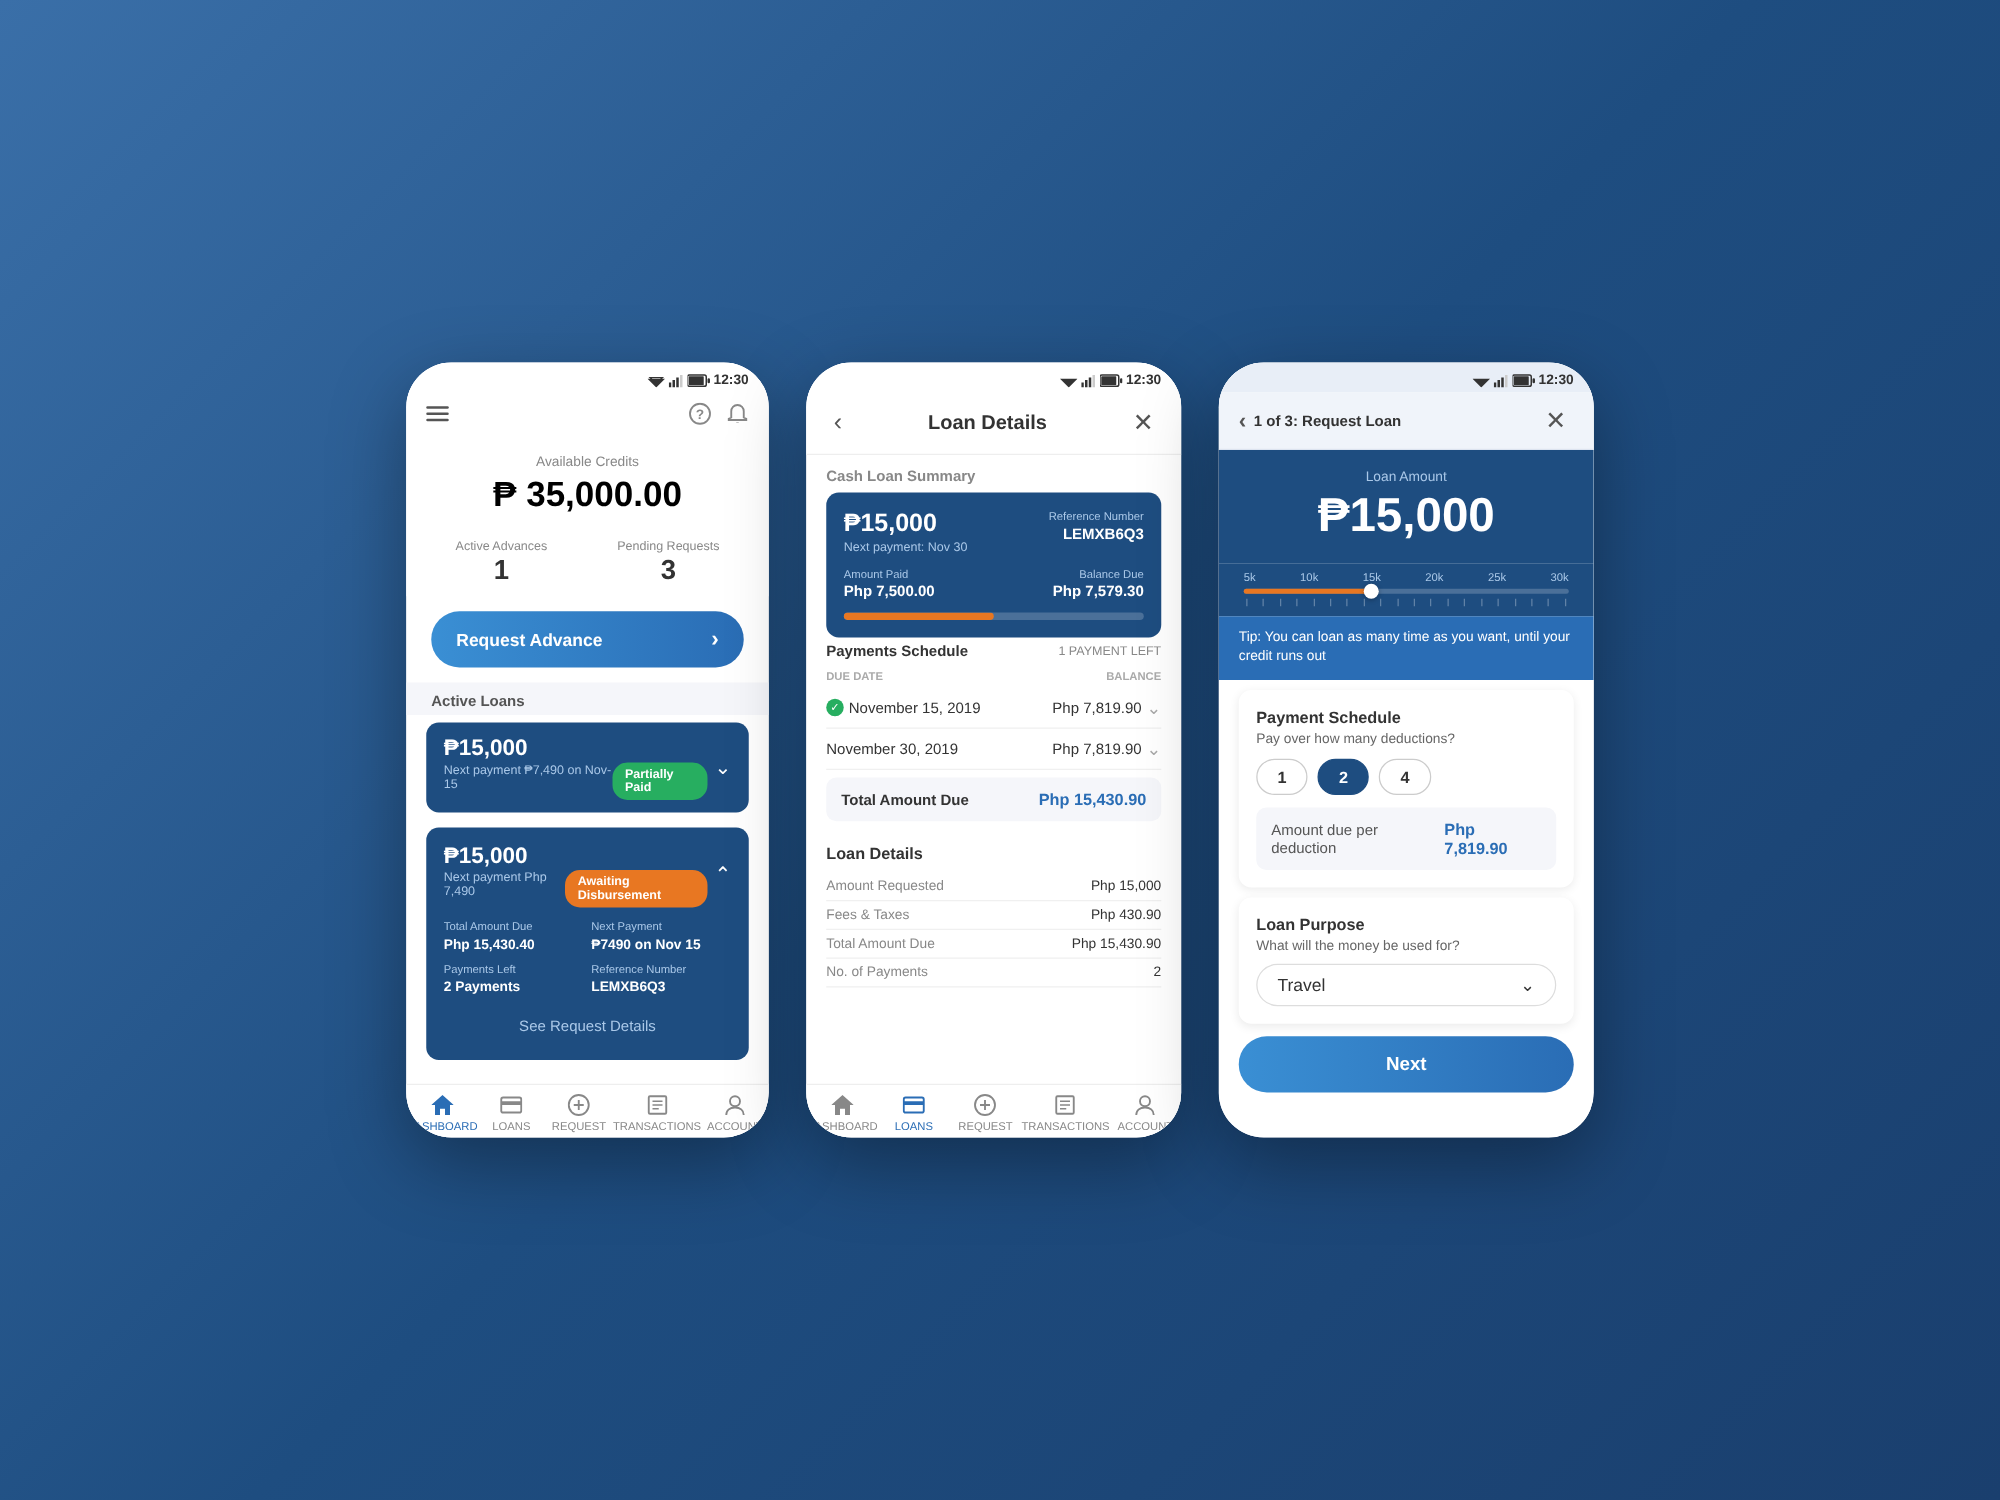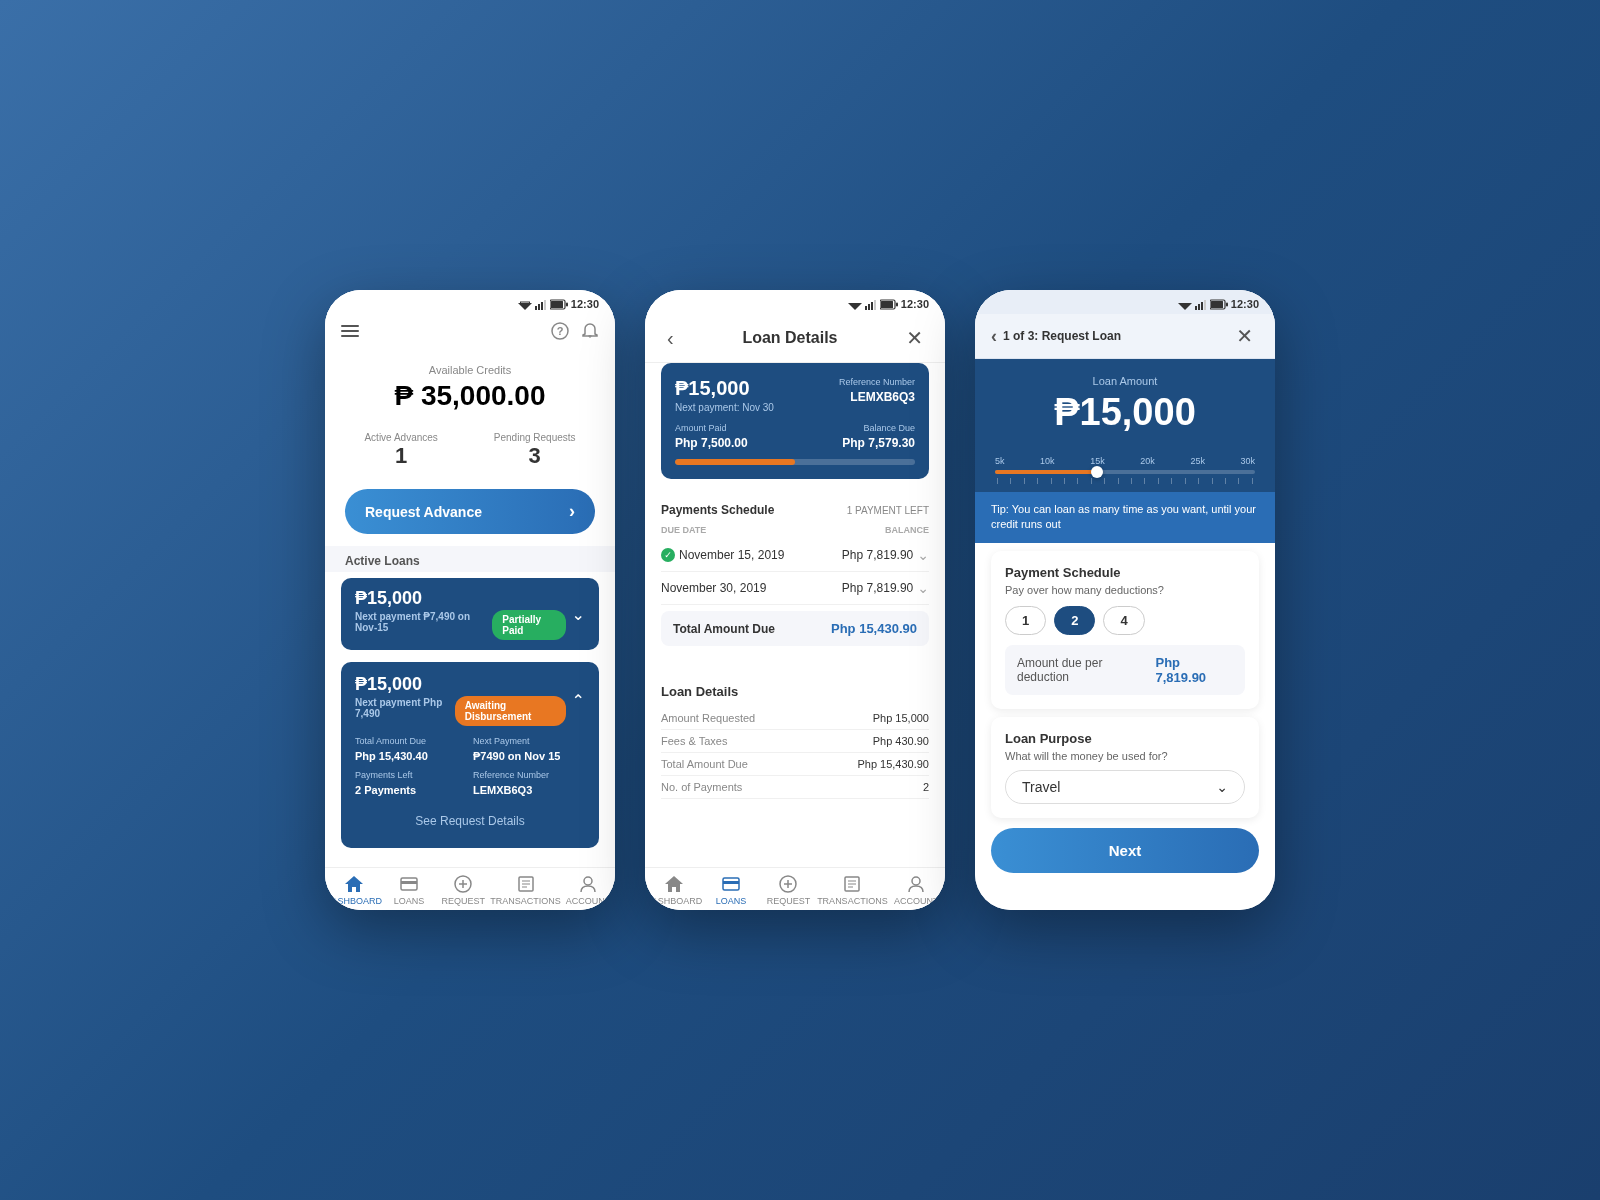--- a/index.html
+++ b/index.html
@@ -155,21 +155,20 @@
       align-items: flex-start;
     }
     .loan-amount-text {
       font-size: 18px;
       font-weight: 700;
     }
     .loan-next-payment {
       font-size: 10px;
       color: #aac8e8;
       margin-top: 2px;
-      font-weight: bold;
     }
     .badge {
       padding: 4px 10px;
       border-radius: 12px;
       font-size: 10px;
       font-weight: 700;
       color: white;
       margin-top: 22px;
     }
     .badge-green { background: #27ae60; }
@@ -316,21 +315,21 @@
       border-radius: 4px;
       height: 6px;
       overflow: hidden;
     }
     .progress-bar-fill {
       height: 100%;
       background: #e87722;
       border-radius: 4px;
     }
     .payment-schedule-section {
-      padding: 24px 16px;
+      padding: 4px 16px;
     }
     .ps-header {
       display: flex;
       justify-content: space-between;
       align-items: center;
       margin-bottom: 8px;
     }
     .ps-title {
       font-size: 12px;
       font-weight: 700;
@@ -826,20 +825,21 @@
       </div>
 
       <div class="modal-header">
         <button class="back-btn">‹</button>
         <span class="modal-title">Loan Details</span>
         <button class="close-btn">✕</button>
       </div>
 
       <div class="scrollable">
 
+        <div class="section-title">Cash Loan Summary</div>
 
         <div class="loan-summary-card">
           <div class="summary-top-row">
             <div>
               <div class="summary-amount">₱15,000</div>
               <div class="summary-sub">Next payment: Nov 30</div>
             </div>
             <div class="summary-ref">
               <label>Reference Number</label>
               <span>LEMXB6Q3</span>

